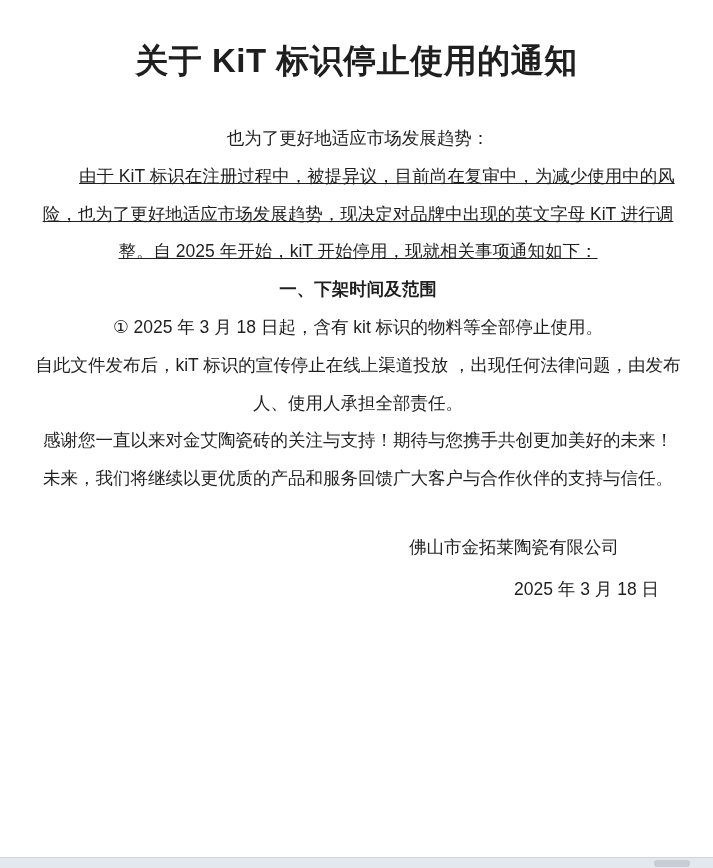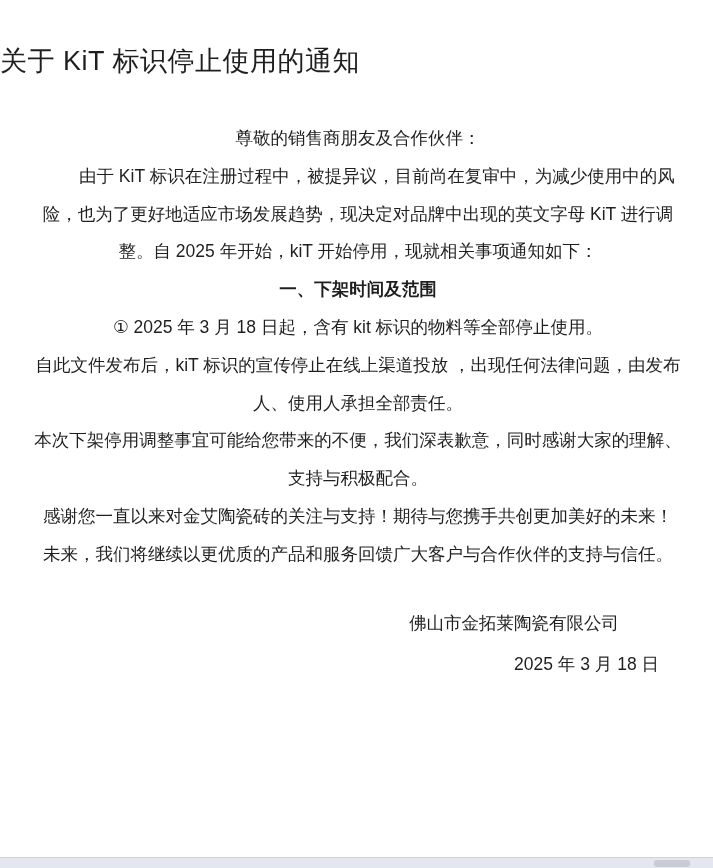--- a/index.html
+++ b/index.html
@@ -20,34 +20,35 @@
     width: 713px;
     height: 868px;
     background: var(--page-bg);
     color: var(--text);
     font-family: "Liberation Sans", "DejaVu Sans", sans-serif;
     overflow: hidden;
   }
   .doc-title {
     margin: 0;
     padding-top: 44px;
-    font-size: 27px;
-    font-weight: normal;
+    text-align: center;
+    font-size: 33px;
+    font-weight: bold;
     letter-spacing: 0.5px;
     line-height: 34px;
   }
   .doc-body {
     margin-top: 42px;
     padding: 0 28px 0 31px;
     font-size: 17.5px;
     line-height: 37.8px;
   }
   .doc-body p { margin: 0; text-align: center; }
   .para { text-align: justify; }
-  .indent { text-indent: 2.15em; }
+  .indent { text-indent: 2.15em; text-decoration: underline; }
   .sec-heading { font-weight: bold; }
   .signature { margin-top: 31px; font-size: 17.5px; line-height: 37.8px; }
   .signature p { margin: 4px; }
   .company { text-align: right; padding-right: 90px; }
   .date { text-align: right; padding-right: 50px; }
   .bottom-bar {
     position: absolute;
     left: 0; right: 0; bottom: 0;
     height: 11px;
     background: var(--bottom-bar-bg);
@@ -64,33 +65,32 @@
   }
 </style>
 </head>
 <body>
 
 <div class="page">
 
   <h1 class="doc-title">关于 KiT 标识停止使用的通知</h1>
 
   <div class="doc-body">
-    <p class="para">尊敬的销售商朋友及合作伙伴：</p>
+    <p class="para">也为了更好地适应市场发展趋势：</p>
 
     <p class="para indent">由于 KiT 标识在注册过程中，被提异议，目前尚在复审中，为减少使用中的风险，也为了更好地适应市场发展趋势，现决定对品牌中出现的英文字母 KiT 进行调整。自 2025 年开始，kiT 开始停用，现就相关事项通知如下：</p>
 
     <p class="sec-heading">一、下架时间及范围</p>
 
     <p class="para">① 2025 年 3 月 18 日起，含有 kit 标识的物料等全部停止使用。</p>
 
 
 
     <p class="para">自此文件发布后，kiT 标识的宣传停止在线上渠道投放 ，出现任何法律问题，由发布人、使用人承担全部责任。</p>
 
-    <p class="para">本次下架停用调整事宜可能给您带来的不便，我们深表歉意，同时感谢大家的理解、支持与积极配合。</p>
 
     <p class="para">感谢您一直以来对金艾陶瓷砖的关注与支持！期待与您携手共创更加美好的未来！</p>
 
     <p class="para">未来，我们将继续以更优质的产品和服务回馈广大客户与合作伙伴的支持与信任。</p>
   </div>
 
   <div class="signature">
     <p class="company">佛山市金拓莱陶瓷有限公司</p>
     <p class="date">2025 年 3 月 18 日</p>
   </div>

